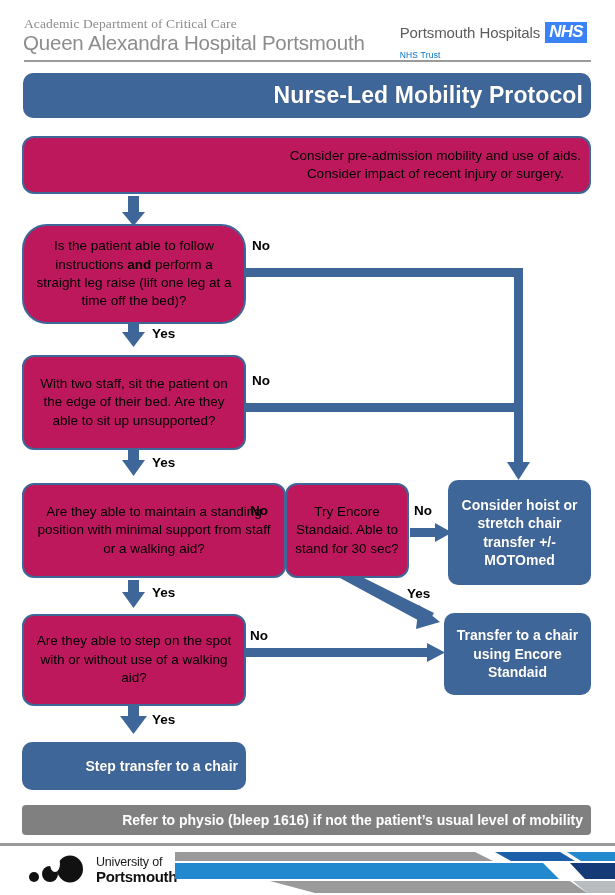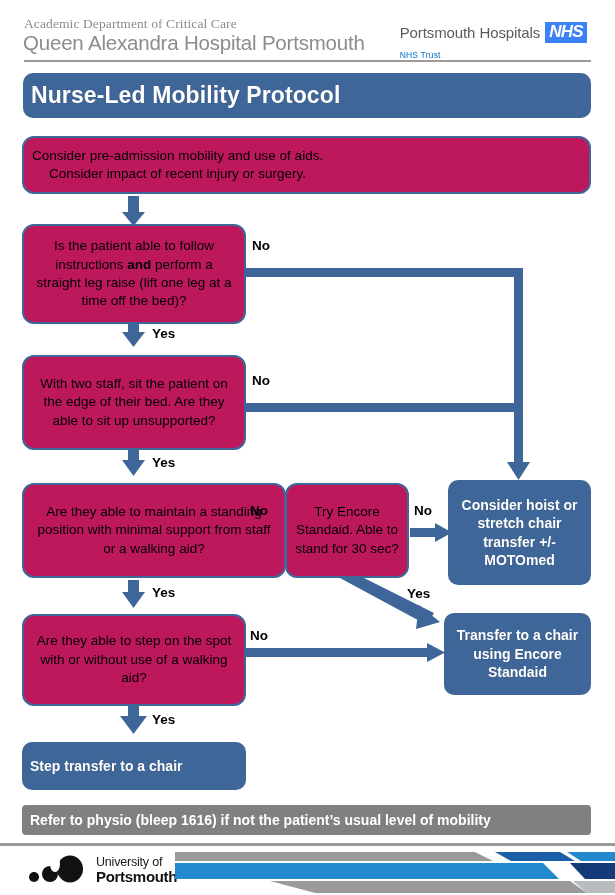--- a/index.html
+++ b/index.html
@@ -33,21 +33,21 @@
     font-size:17px;line-height:20px;padding:0 4px 1px 4px;letter-spacing:-.7px;
     font-family:"Liberation Sans", sans-serif;
   }
   .nhs-trust{font-size:8.5px;color:#0072CE;margin-top:7px;margin-right:4px;letter-spacing:.2px;}
 
   .hdr-rule{position:absolute;left:24px;top:60px;width:567px;height:2px;background:#9b9b9b;}
 
   
   .box{
     position:absolute;box-sizing:border-box;
-    display:flex;align-items:center;justify-content:flex-start;text-align:center;
+    display:flex;align-items:center;justify-content:flex-end;text-align:center;
   }
   .box-white{
     background:#be185d;border:2px solid #3f6698;border-radius:12px;
     color:#000;font-size:13.5px;line-height:1.37;
   }
   .box-blue{
     background:#3f6698;border:none;border-radius:10px;
     color:#ffffff;font-weight:bold;font-size:14px;line-height:1.32;
     text-shadow:0 0 1px rgba(0,0,0,.25);
   }
@@ -156,21 +156,21 @@
     <span class="box-inner">Nurse-Led Mobility Protocol</span>
   </div>
 
   <div class="box box-white" style="left:22px;top:136px;width:569px;height:58px;">
     <span class="box-inner">
       <span>Consider pre-admission mobility and use of aids.</span><br>
       <span>Consider impact of recent injury or surgery.</span>
     </span>
   </div>
 
-  <div class="box box-white" style="left:22px;top:224px;width:224px;height:100px;">
+  <div class="box box-white" style="left:22px;top:224px;width:224px;height:100px;border-radius:25px;">
     <span class="box-inner"><span>Is the patient able to follow instructions </span><b>and</b><span> perform a straight leg raise (lift one leg at a time off the bed)?</span></span>
   </div>
   <div class="flab" style="left:252px;top:238px;">No</div>
   <div class="flab" style="left:152px;top:326px;">Yes</div>
 
   <div class="box box-white" style="left:22px;top:355px;width:224px;height:95px;">
     <span class="box-inner">With two staff, sit the patient on the edge of their bed.  Are they able to sit up unsupported?</span>
   </div>
   <div class="flab" style="left:252px;top:373px;">No</div>
   <div class="flab" style="left:152px;top:455px;">Yes</div>

